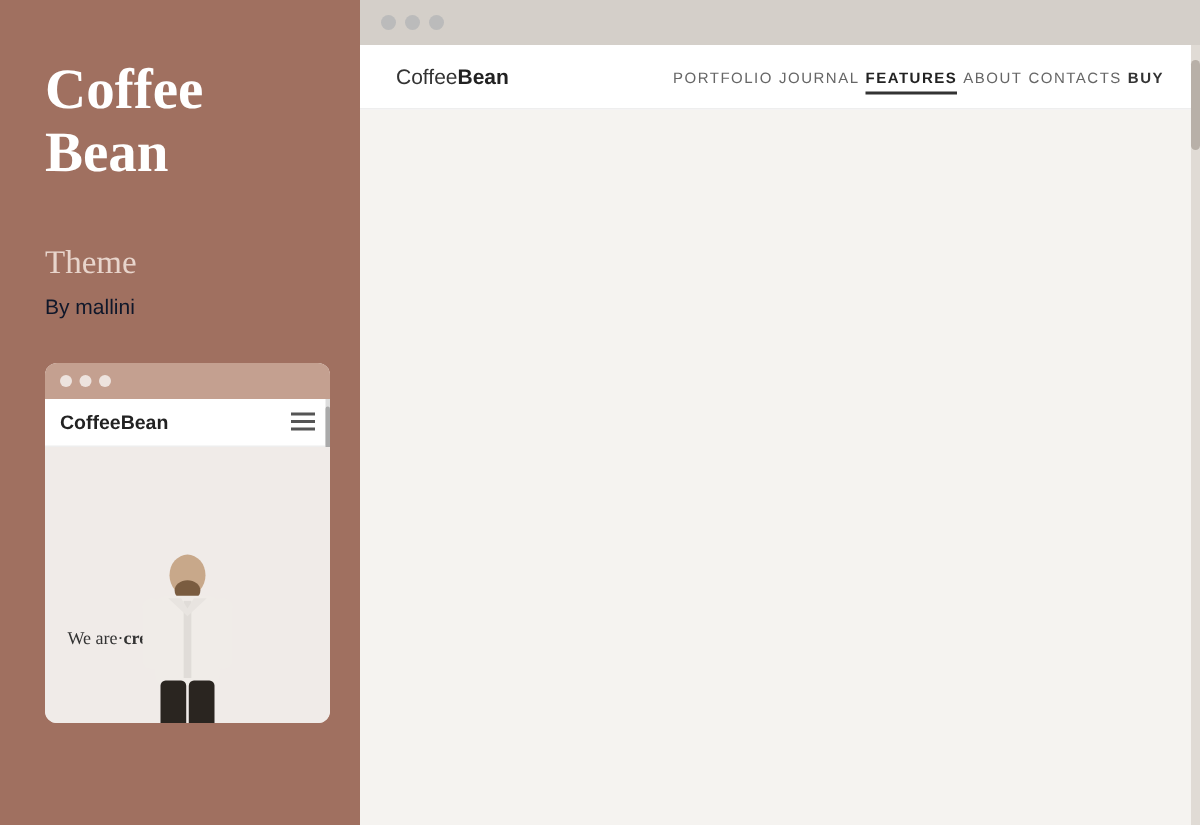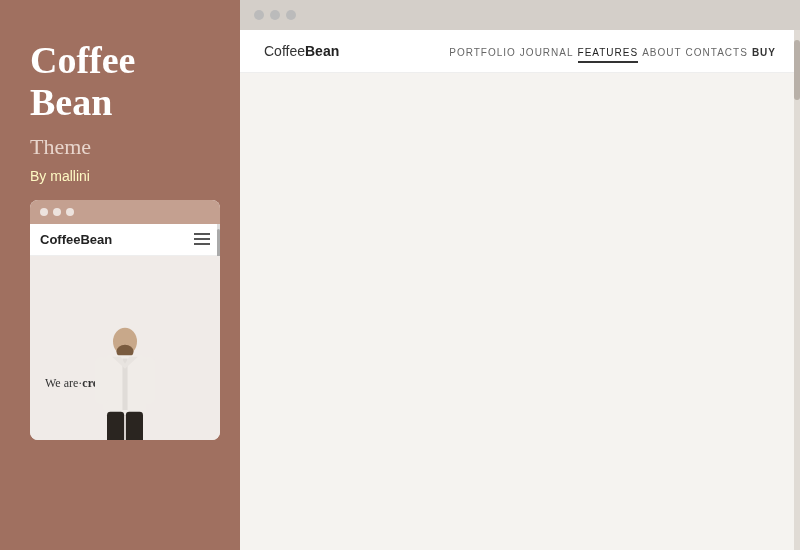--- a/index.html
+++ b/index.html
@@ -31,27 +31,28 @@
       font-family: Georgia, serif;
       margin-bottom: 10px;
     }
 
     .sidebar-subtitle {
       color: #e8d5cc;
       font-size: 22px;
       font-weight: normal;
       font-family: Georgia, serif;
       margin-bottom: 8px;
+      margin-top: 28px;
     }
 
     .sidebar-by {
-      color: #fef9c3;
+      color: #0f172a;
       font-size: 14px;
       font-family: Arial, sans-serif;
-      margin-bottom: 16px;
+      margin-bottom: 30px;
     }
 
     
     .mobile-preview {
       background: #f5f0ee;
       border-radius: 8px;
       overflow: hidden;
       width: 190px;
       height: 240px;
       position: relative;
@@ -221,21 +222,21 @@
       text-decoration: none;
       font-family: Arial, sans-serif;
       font-size: 10px;
       letter-spacing: 1px;
       text-transform: uppercase;
       color: #666;
     }
 
     .website-nav-links li.active a {
       color: #222;
-      font-weight: normal;
+      font-weight: bold;
     }
 
     .website-nav-links li.active {
       position: relative;
     }
 
     .website-nav-links li.active::after {
       content: '';
       position: absolute;
       bottom: -3px;

